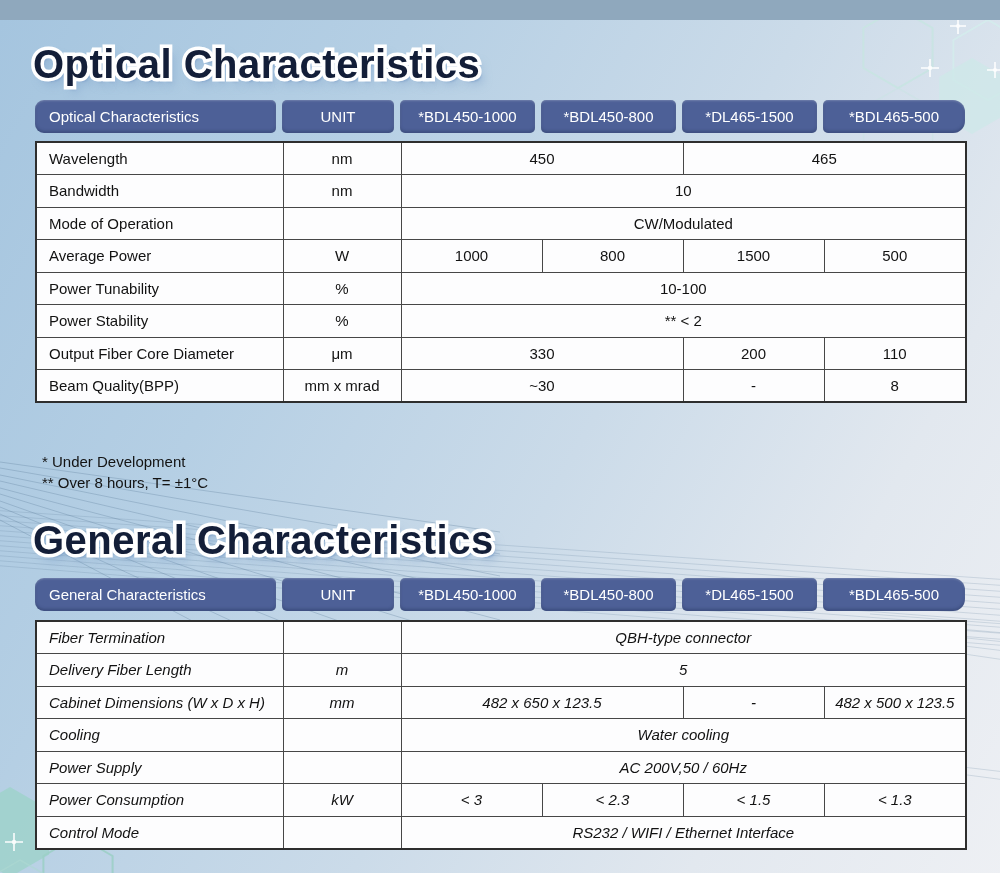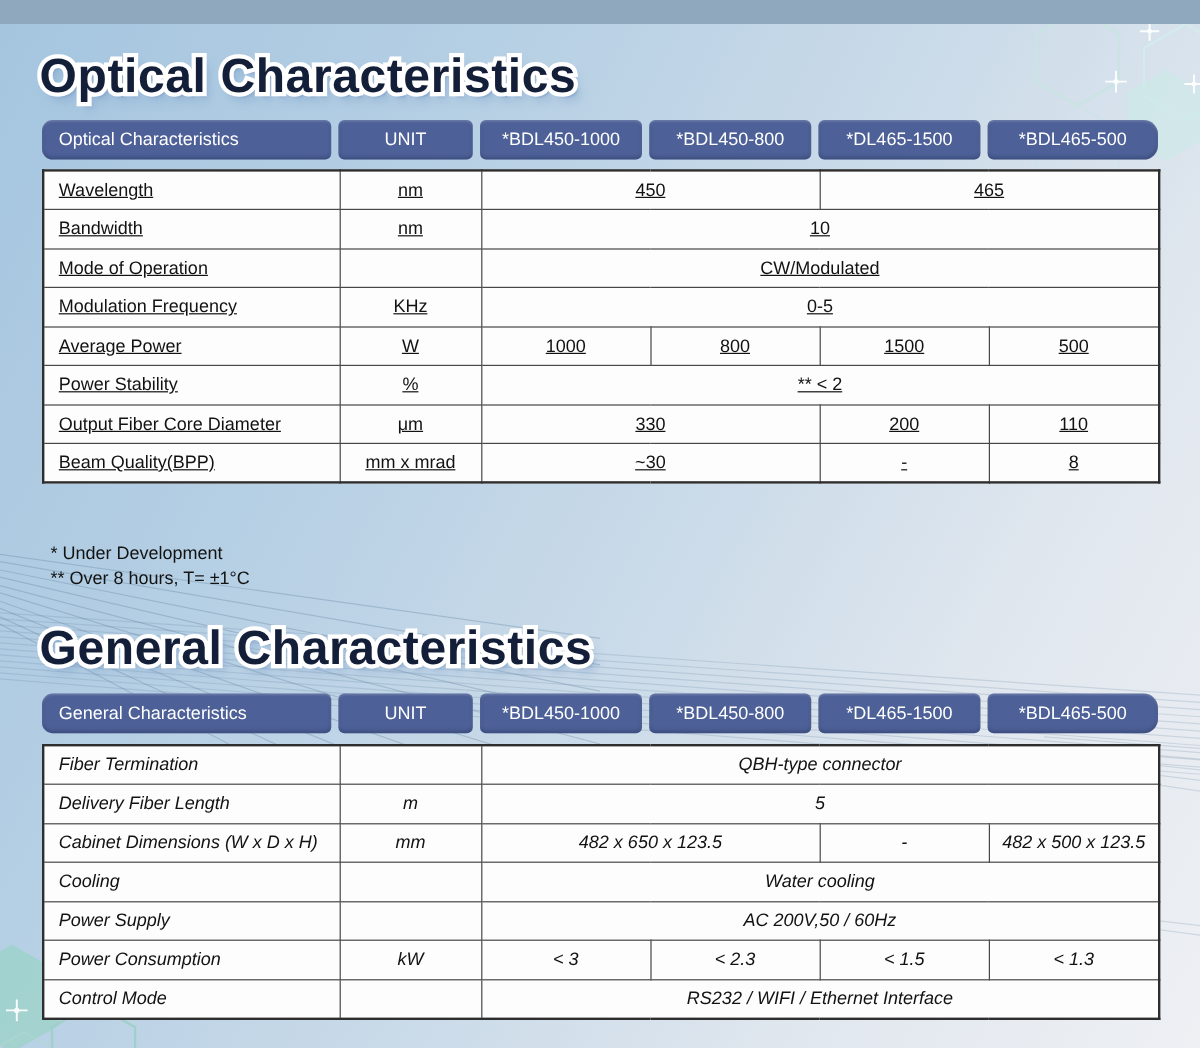--- a/index.html
+++ b/index.html
@@ -133,21 +133,21 @@
 
     <div class="hdr-row" style="top:80px;">
       <div class="hdr-cell first">Optical Characteristics</div>
       <div class="hdr-cell">UNIT</div>
       <div class="hdr-cell">*BDL450-1000</div>
       <div class="hdr-cell">*BDL450-800</div>
       <div class="hdr-cell">*DL465-1500</div>
       <div class="hdr-cell last">*BDL465-500</div>
     </div>
 
-    <table class="spec-table" style="top:121px;text-decoration:underline;">
+    <table class="spec-table" style="top:121px;">
       <colgroup>
           <col style="width:247px">
           <col style="width:118px">
           <col style="width:141px">
           <col style="width:141px">
           <col style="width:141px">
           <col style="width:142px">
         </colgroup>
       <tbody>
         <tr>
@@ -158,33 +158,33 @@
         </tr>
         <tr>
           <td class="lbl">Bandwidth</td>
           <td class="unit">nm</td>
           <td class="val" colspan="4">10</td>
         </tr>
         <tr>
           <td class="lbl">Mode of Operation</td>
           <td class="unit"></td>
           <td class="val" colspan="4">CW/Modulated</td>
-        </tr>
-        <tr>
-          <td class="lbl">Modulation Frequency</td>
-          <td class="unit">KHz</td>
-          <td class="val" colspan="4">0-5</td>
         </tr>
         <tr>
           <td class="lbl">Average Power</td>
           <td class="unit">W</td>
           <td class="val">1000</td>
           <td class="val">800</td>
           <td class="val">1500</td>
           <td class="val">500</td>
+        </tr>
+        <tr>
+          <td class="lbl">Power Tunability</td>
+          <td class="unit">%</td>
+          <td class="val" colspan="4">10-100</td>
         </tr>
         <tr>
           <td class="lbl">Power Stability</td>
           <td class="unit">%</td>
           <td class="val" colspan="4">** &lt; 2</td>
         </tr>
         <tr>
           <td class="lbl">Output Fiber Core Diameter</td>
           <td class="unit">μm</td>
           <td class="val" colspan="2">330</td>

